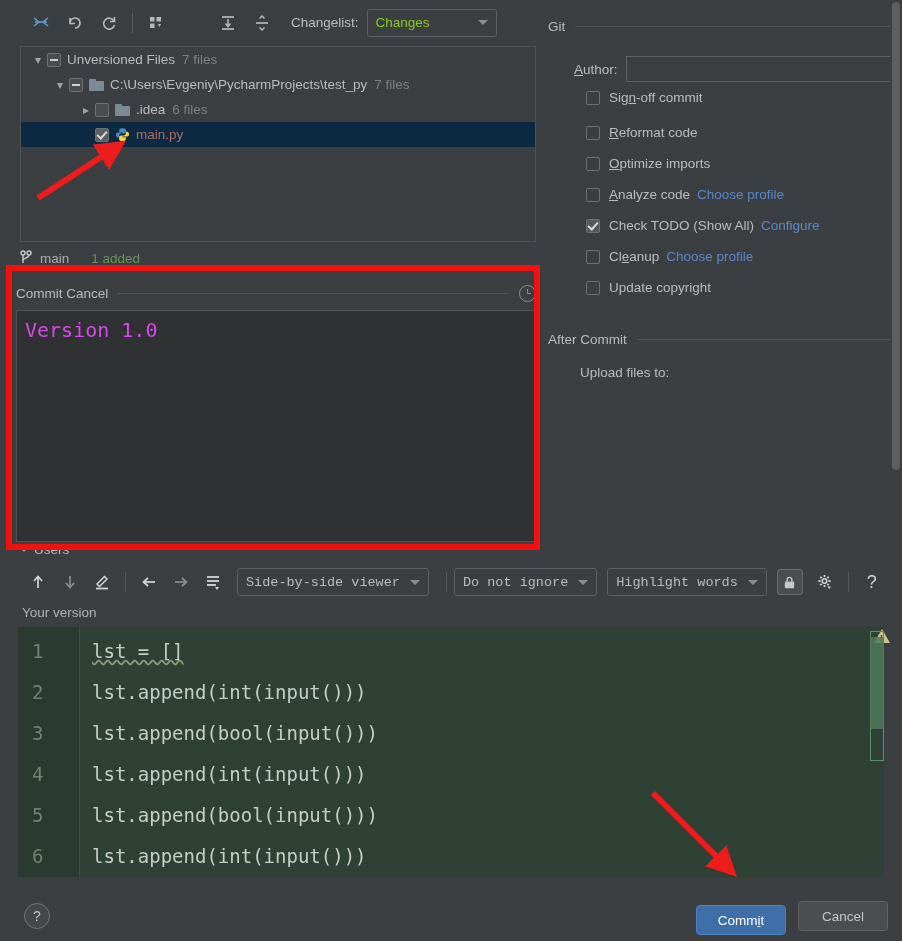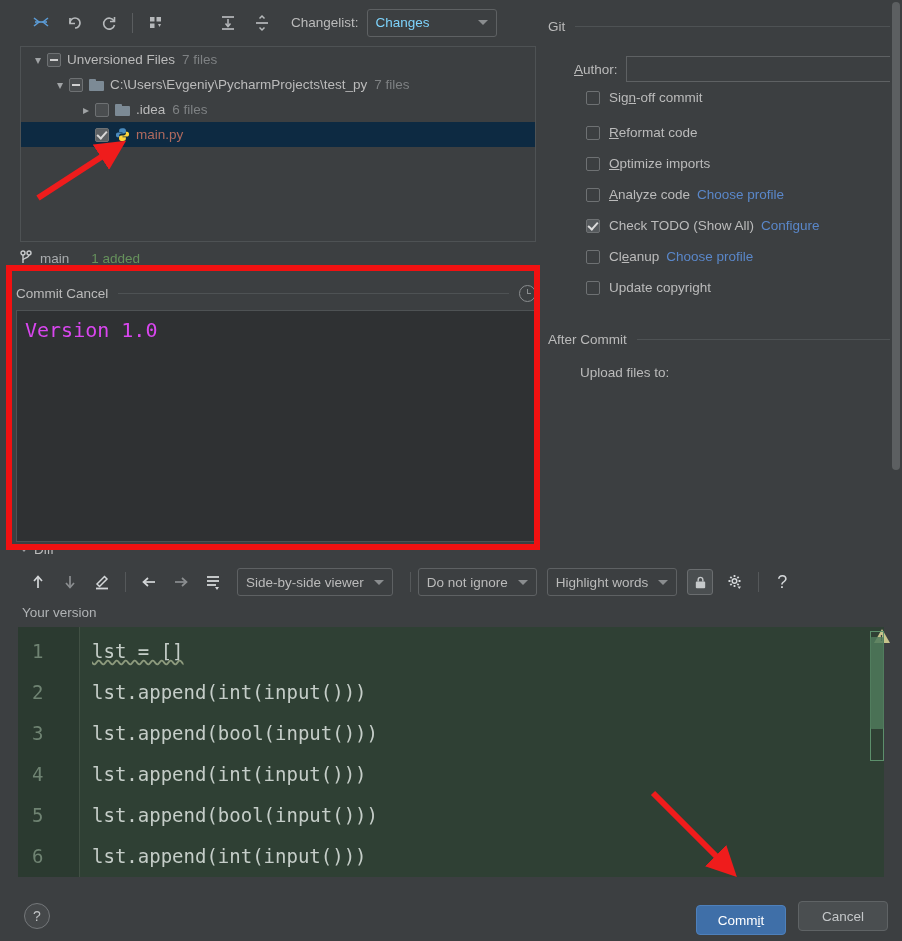--- a/index.html
+++ b/index.html
@@ -38,21 +38,21 @@
     width:34px; height:30px; display:flex; align-items:center; justify-content:center;
     cursor:pointer; border-radius:3px;
   }
   .tb-sep { width:1px; height:20px; background:#5a5d5f; margin:0 6px; }
   .tb-gap { width:38px; }
   .changelist-label { margin-left:12px; margin-right:8px; color:#bbbbbb; font-size:13.5px; white-space:nowrap;}
   .u { text-decoration: underline; }
   .changelist-combo {
     width:130px; height:28px; border:1px solid #5e6163; border-radius:3px;
     background:#3c3f41; display:flex; align-items:center; padding:0 8px;
-    color:#7dd3fc; font-size:13.5px; cursor:pointer; position:relative;
+    color:#84cc16; font-size:13.5px; cursor:pointer; position:relative;
   }
   .caret { margin-left:auto; width:0;height:0;border-left:5px solid transparent;border-right:5px solid transparent;border-top:5px solid #8a8d8f;}
 
   
   .tree {
     position:absolute; left:20px; top:46px; width:516px; height:196px;
     background:#3c3f41; border:1px solid #4e5254; overflow:hidden;
   }
   .tree-row {
     height:25px; display:flex; align-items:center; padding-left:6px;
@@ -156,21 +156,21 @@
   .diff-area { position:absolute; left:0; top:555px; width:902px; height:336px; background:#3c3f41; }
   .diff-toolbar {
     position:absolute; left:0; top:8px; width:902px; height:38px;
     display:flex; align-items:center; padding-left:22px; gap:0;
   }
   .dtb { width:32px;height:28px; display:flex;align-items:center;justify-content:center;cursor:pointer;border-radius:3px;}
   .d-sep{width:1px;height:20px;background:#55585a;margin:0 7px;}
   .combo {
     height:28px; border:1px solid #5e6163; border-radius:3px; background:#3c3f41;
     display:flex;align-items:center;padding:0 8px;gap:10px;color:#bbbbbb;font-size:13.5px;
-    cursor:pointer; margin-right:10px; white-space:nowrap;
+    cursor:pointer; margin-right:10px; white-space:nowrap;font-family:Liberation Mono, monospace;
   }
   .lock-btn {
     width:26px;height:26px;border:1px solid #6a6d6f;border-radius:3px;background:#4a4e50;
     display:flex;align-items:center;justify-content:center;cursor:pointer;
   }
   .your-version { position:absolute; left:22px; top:50px; color:#b0b3b5; font-size:13.5px; }
 
   .editor {
     position:absolute; left:18px; top:72px; width:866px; height:250px;
     background:#2f4034; overflow:hidden; display:flex;
@@ -349,21 +349,21 @@
         <div class="cm-header">
           <span>Commit Cancel</span>
           <span class="cm-line"></span>
           <span class="clock-ic"></span>
         </div>
         <textarea class="cm-text" spellcheck="false" style="">Version 1.0</textarea>
       </div>
 
       <div class="diff-label-stub">
         <span class="diff-chev"></span>
-        <span>Diff</span>
+        <span>Users</span>
       </div>
     </div>
 
     <div class="right-col">
       <div class="git-panel">
 
         <div class="section-head">
           <span>Git</span>
           <span class="section-line"></span>
         </div>

